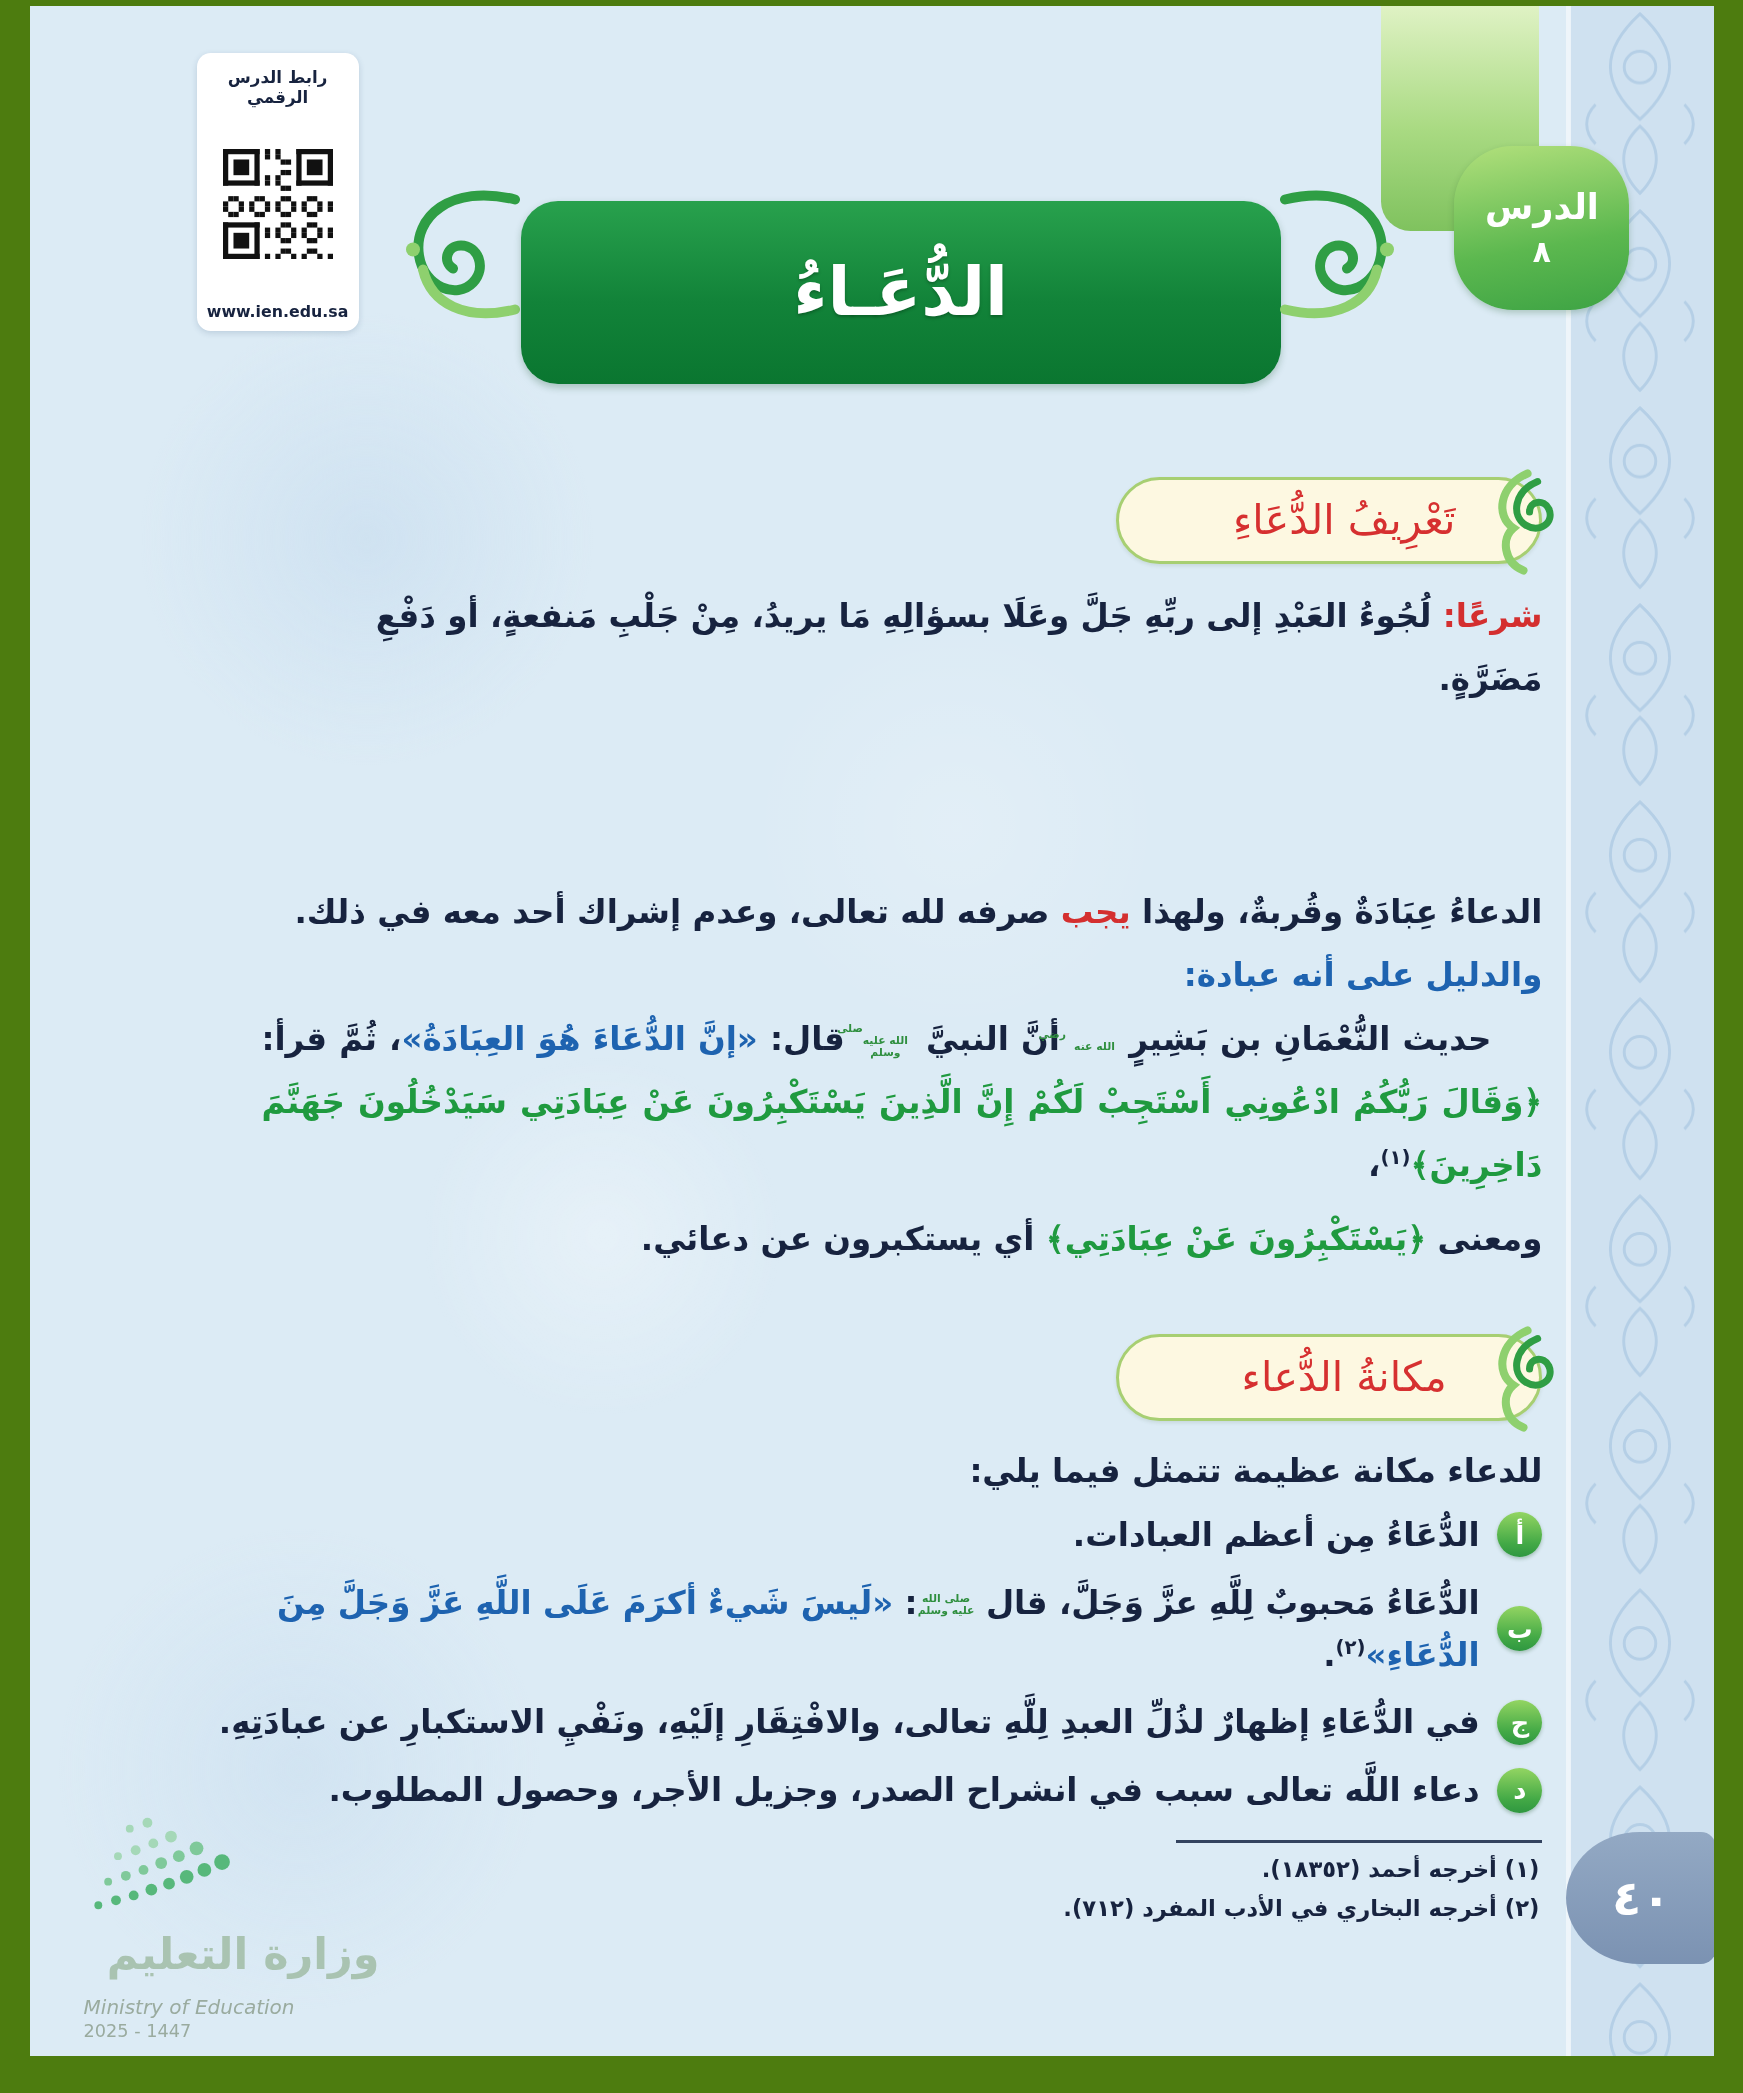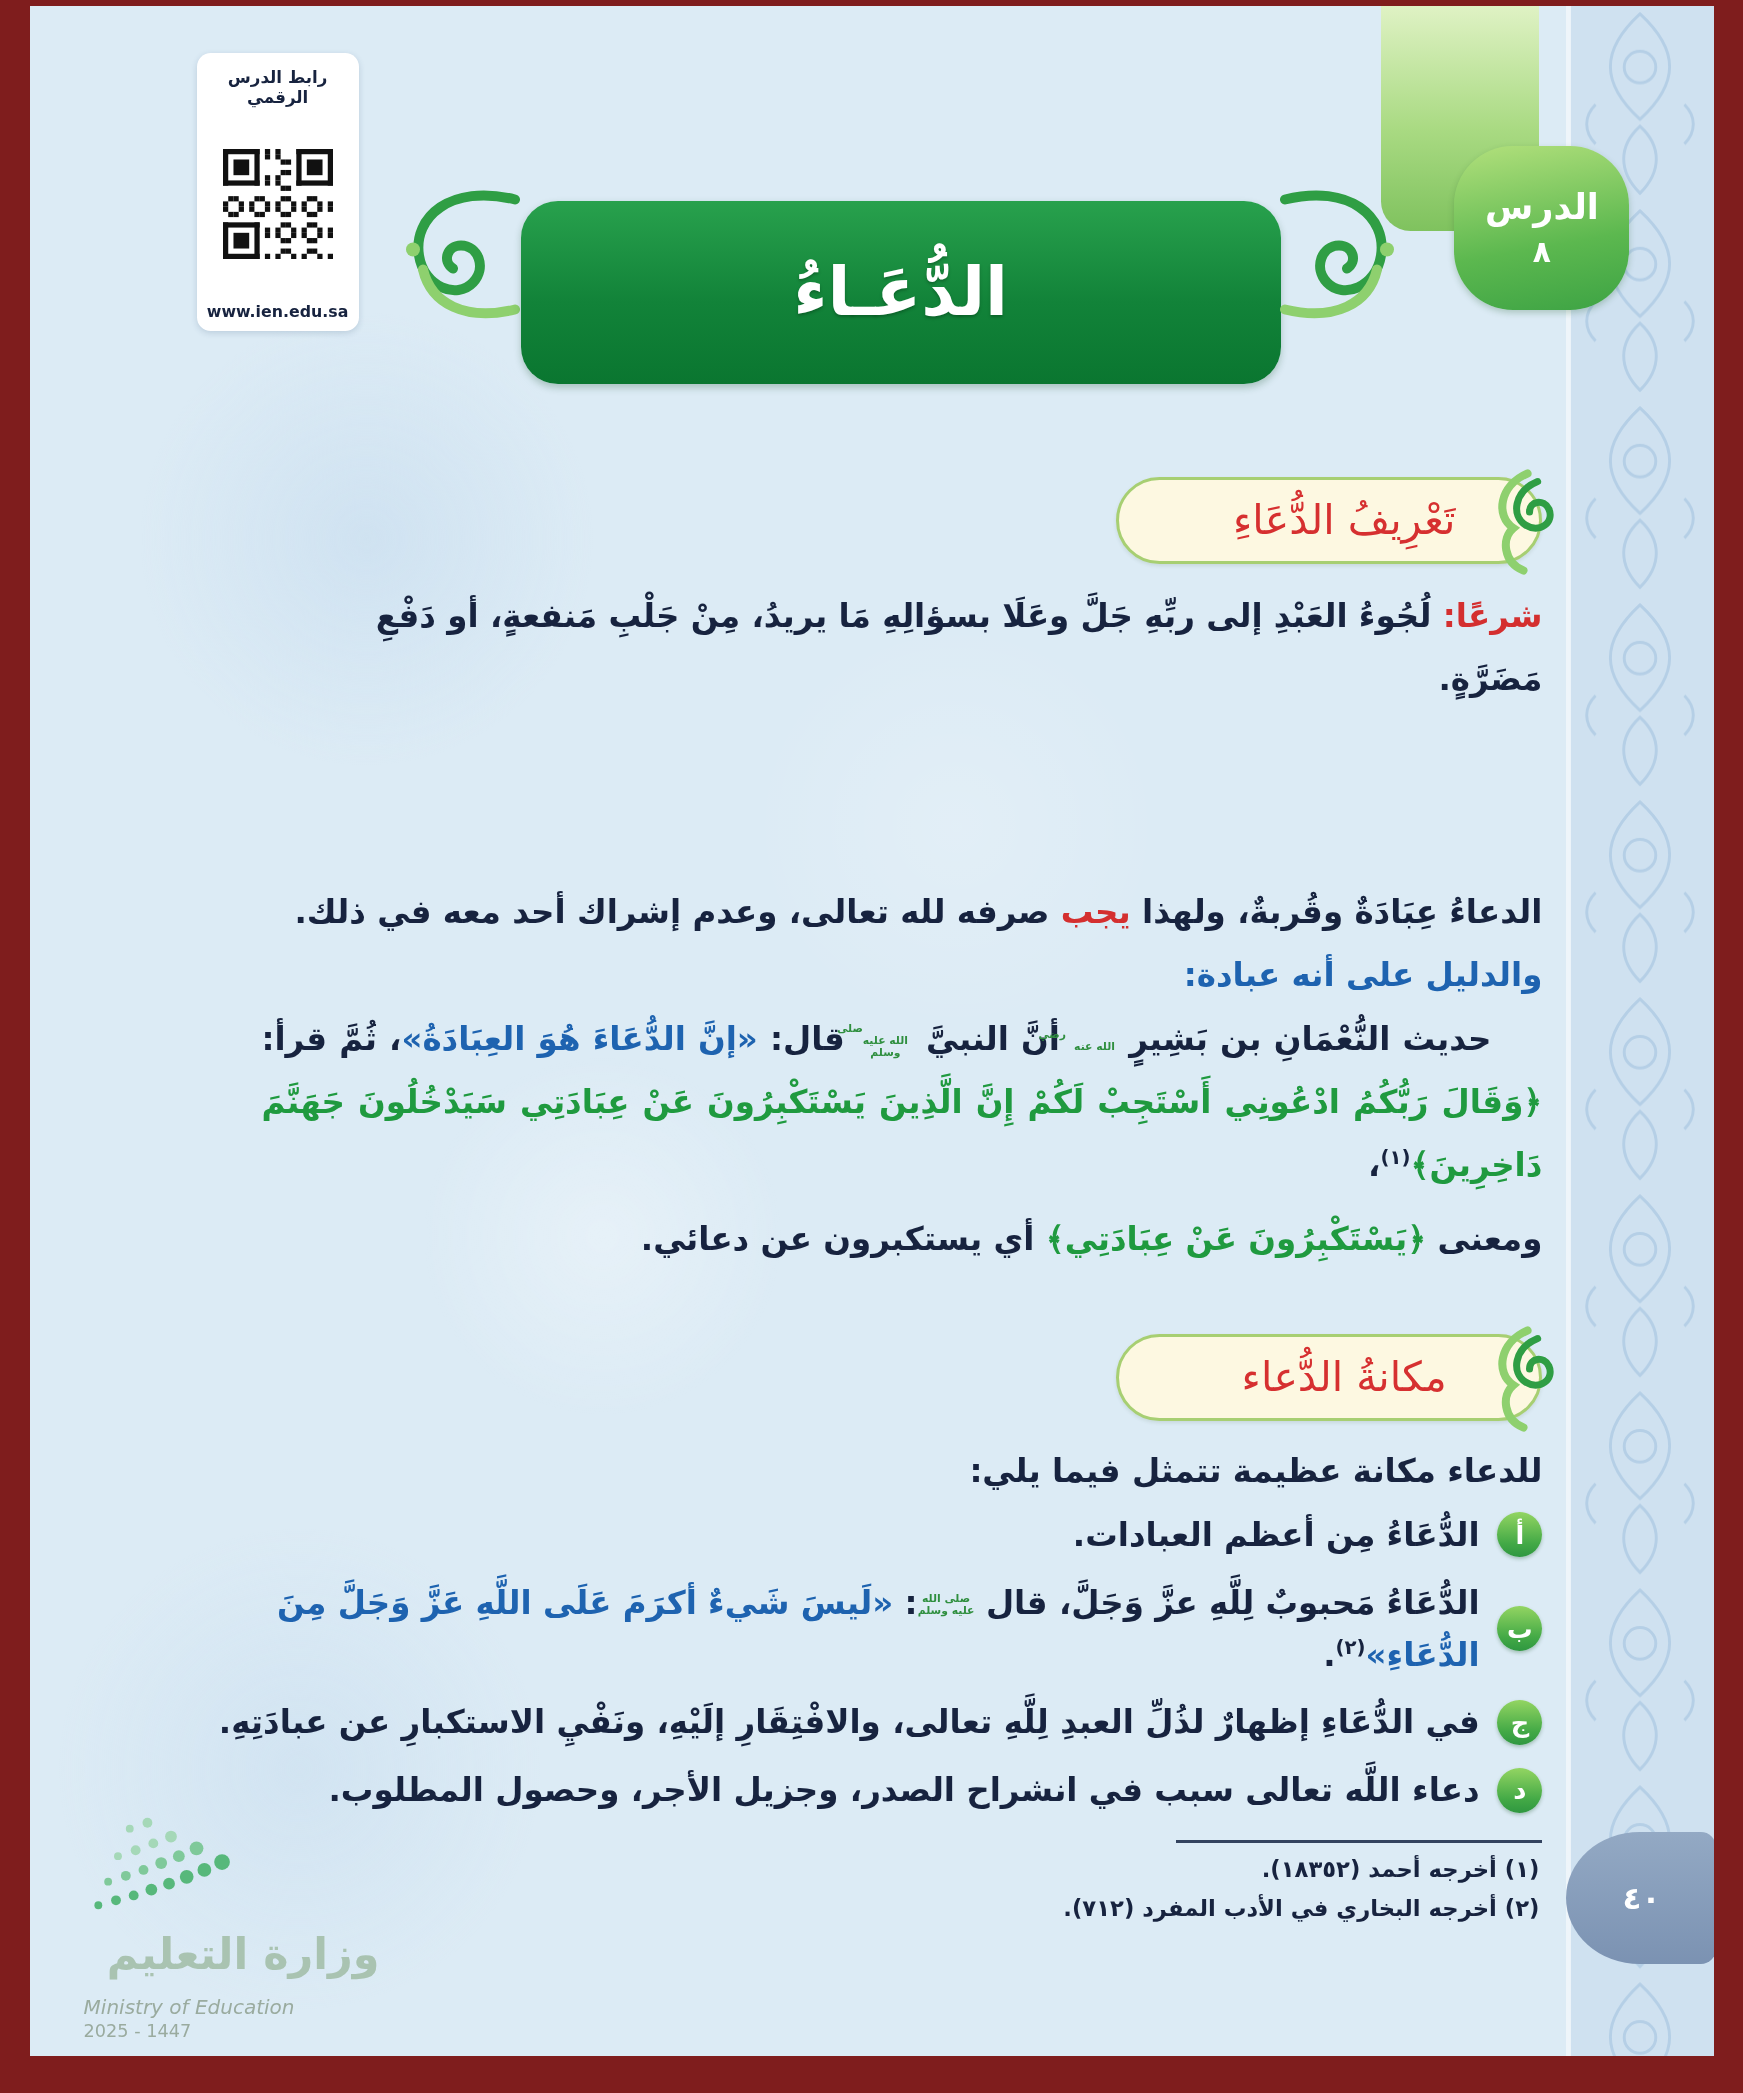--- a/index.html
+++ b/index.html
@@ -1,18 +1,18 @@
 <!DOCTYPE html>
 <html lang="ar"><head>
 <meta charset="utf-8">
 <style>
   * { margin:0; padding:0; box-sizing:border-box; }
   html,body { background:#ffffff; }
   body { width:1744px; height:2093px; font-family:"DejaVu Sans", sans-serif; position:relative; }
-  .page { position:absolute; inset:0; background:#7f1d1d; overflow:hidden; }
+  .page { position:absolute; inset:0; background:#4d7c0f; overflow:hidden; }
 
   .content { position:absolute; left:29.6px; right:29.6px; top:5.9px; bottom:37px; background:#dcebf5; overflow:hidden; }
   .content::before { content:""; position:absolute; inset:0; pointer-events:none;
     background-image:
       radial-gradient(circle 315px at 20% 26%, rgba(197,219,238,.55), rgba(197,219,238,0) 72%),
       radial-gradient(circle 256px at 34% 60%, rgba(255,255,255,.30), rgba(255,255,255,0) 70%),
       radial-gradient(circle 335px at 16% 86%, rgba(197,219,238,.45), rgba(197,219,238,0) 72%),
       radial-gradient(circle 296px at 55% 40%, rgba(255,255,255,.18), rgba(255,255,255,0) 70%);
   }
 
@@ -80,21 +80,21 @@
   .fn-rule { position:absolute; right:172px; top:1834px; width:366px; border-top:3px solid #33435f; }
   .fn { position:absolute; right:175px; font-size:22.7px; font-weight:bold; color:#17233f; direction:rtl; text-align:right; }
   .fn1 { top:1850px; }
   .fn2 { top:1889px;margin-left:48px; }
 
   
   .page-blob { position:absolute; right:-2px; top:1826px; width:150px; height:132px;
     background:linear-gradient(180deg,#93a9c4 0%, #7b92b2 100%);
     border-radius:77px 15.8px 15.8px 77px / 69px 15.8px 15.8px 69px;
     display:flex; align-items:center; justify-content:center; }
-  .page-blob span { color:#ffffff; font-size:31px; font-weight:bold; }
+  .page-blob span { color:#ffffff; font-size:48px; font-weight:bold; }
 
   
   .ministry { position:absolute; left:54px; top:1805px; width:296px; }
   .ministry .ar { font-size:43px; font-weight:bold; color:#a9c3b1; direction:rtl; margin-top:5.9px; }
   .ministry .en { font-size:20px; color:#9aab9f; margin-top:16px;font-style:italic; }
   .ministry .yr { font-size:17.7px; color:#9aab9f; margin-top:2px; }
 </style>
 </head>
 <body>
 

